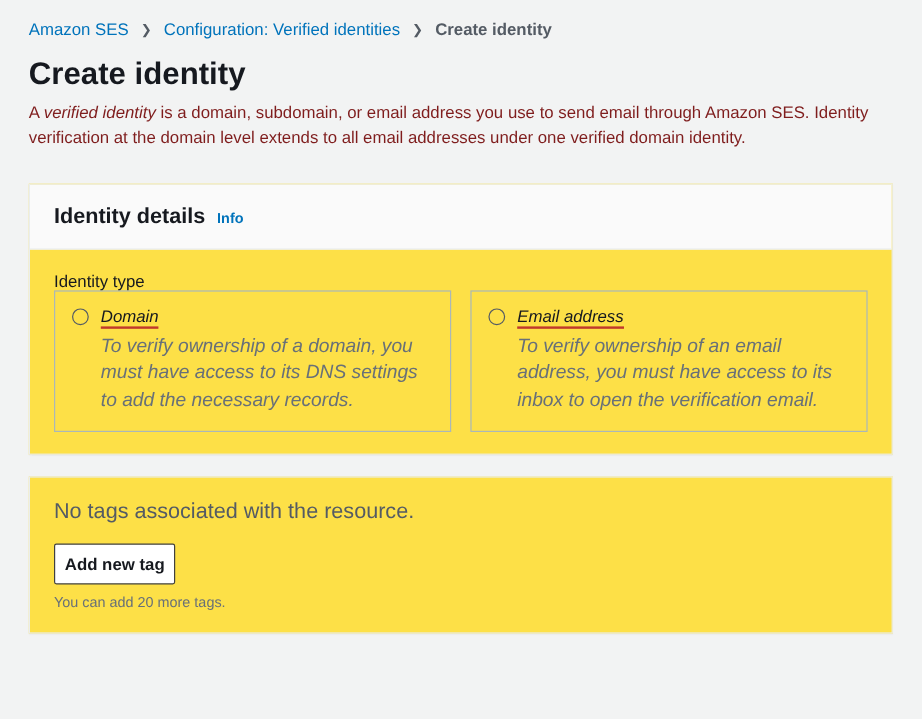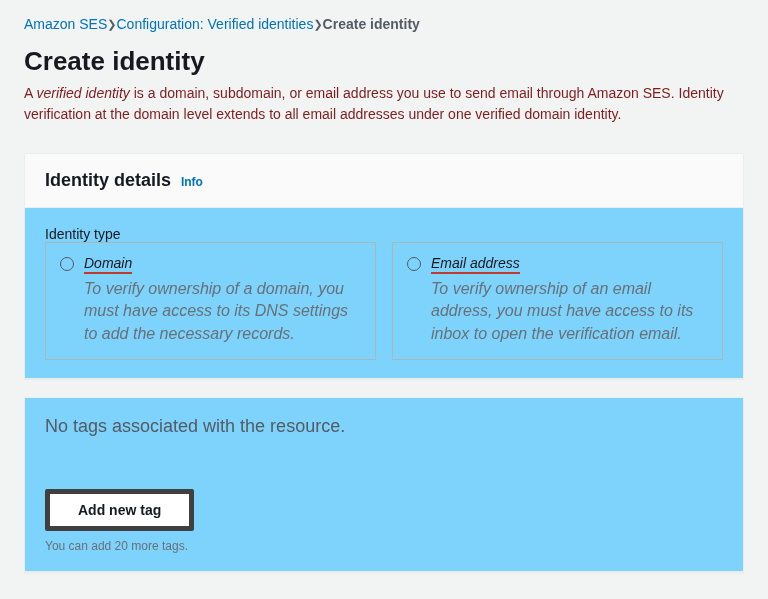--- a/index.html
+++ b/index.html
@@ -7,20 +7,21 @@
     font-family: "Amazon Ember", "Helvetica Neue", Arial, sans-serif;
     background: #f2f3f3;
     color: #16191f;
     font-size: 14px;
     padding: 16px 24px 24px 24px;
     width: 768px;
   }
   .breadcrumb {
     display: flex;
     align-items: center;
+    gap: 10px;
     font-size: 14px;
     margin-bottom: 14px;
   }
   .breadcrumb a { color: #0073bb; text-decoration: none; cursor: pointer; }
   .breadcrumb .sep { color: #545b64; font-size: 11px; }
   .breadcrumb .current { color: #545b64; font-weight: 600; }
   h1 {
     font-size: 26px;
     font-weight: 600;
     color: #16191f;
@@ -28,21 +29,21 @@
   }
   .page-desc {
     color: #7f1d1d;
     font-size: 14px;
     line-height: 1.5;
     margin-bottom: 28px;
   }
   .page-desc em { font-style: italic; }
   .panel {
     border: 1px solid #eaeded;
-    background: #7dd3fc;
+    background: #fde047;
     margin-bottom: 18px;
     box-shadow: 0 1px 1px rgba(0,0,0,0.03);
   }
   .panel-header {
     background: #fafafa;
     padding: 16px 20px;
     border-bottom: 1px solid #eaeded;
   }
   .panel-header .title {
     font-size: 18px;
@@ -108,29 +109,28 @@
     font-size: 13px;
     margin-top: 6px;
   }
   .empty-tags {
     color: #545b64;
     font-size: 18px;
     margin-bottom: 16px;
   }
   .btn {
     display: inline-block;
-    padding: 8px 28px;
+    padding: 8px 8px;
     font-size: 14px;
     font-weight: 600;
-    border: 5px solid #404040;
+    border: 1px solid #404040;
     background: #fff;
     color: #16191f;
     cursor: pointer;
     border-radius: 2px;
-    margin-top: 36px;
   }
   .tag-limit {
     color: #687078;
     font-size: 12px;
     margin-top: 8px;
   }
 </style>
 </head>
 <body>
 

